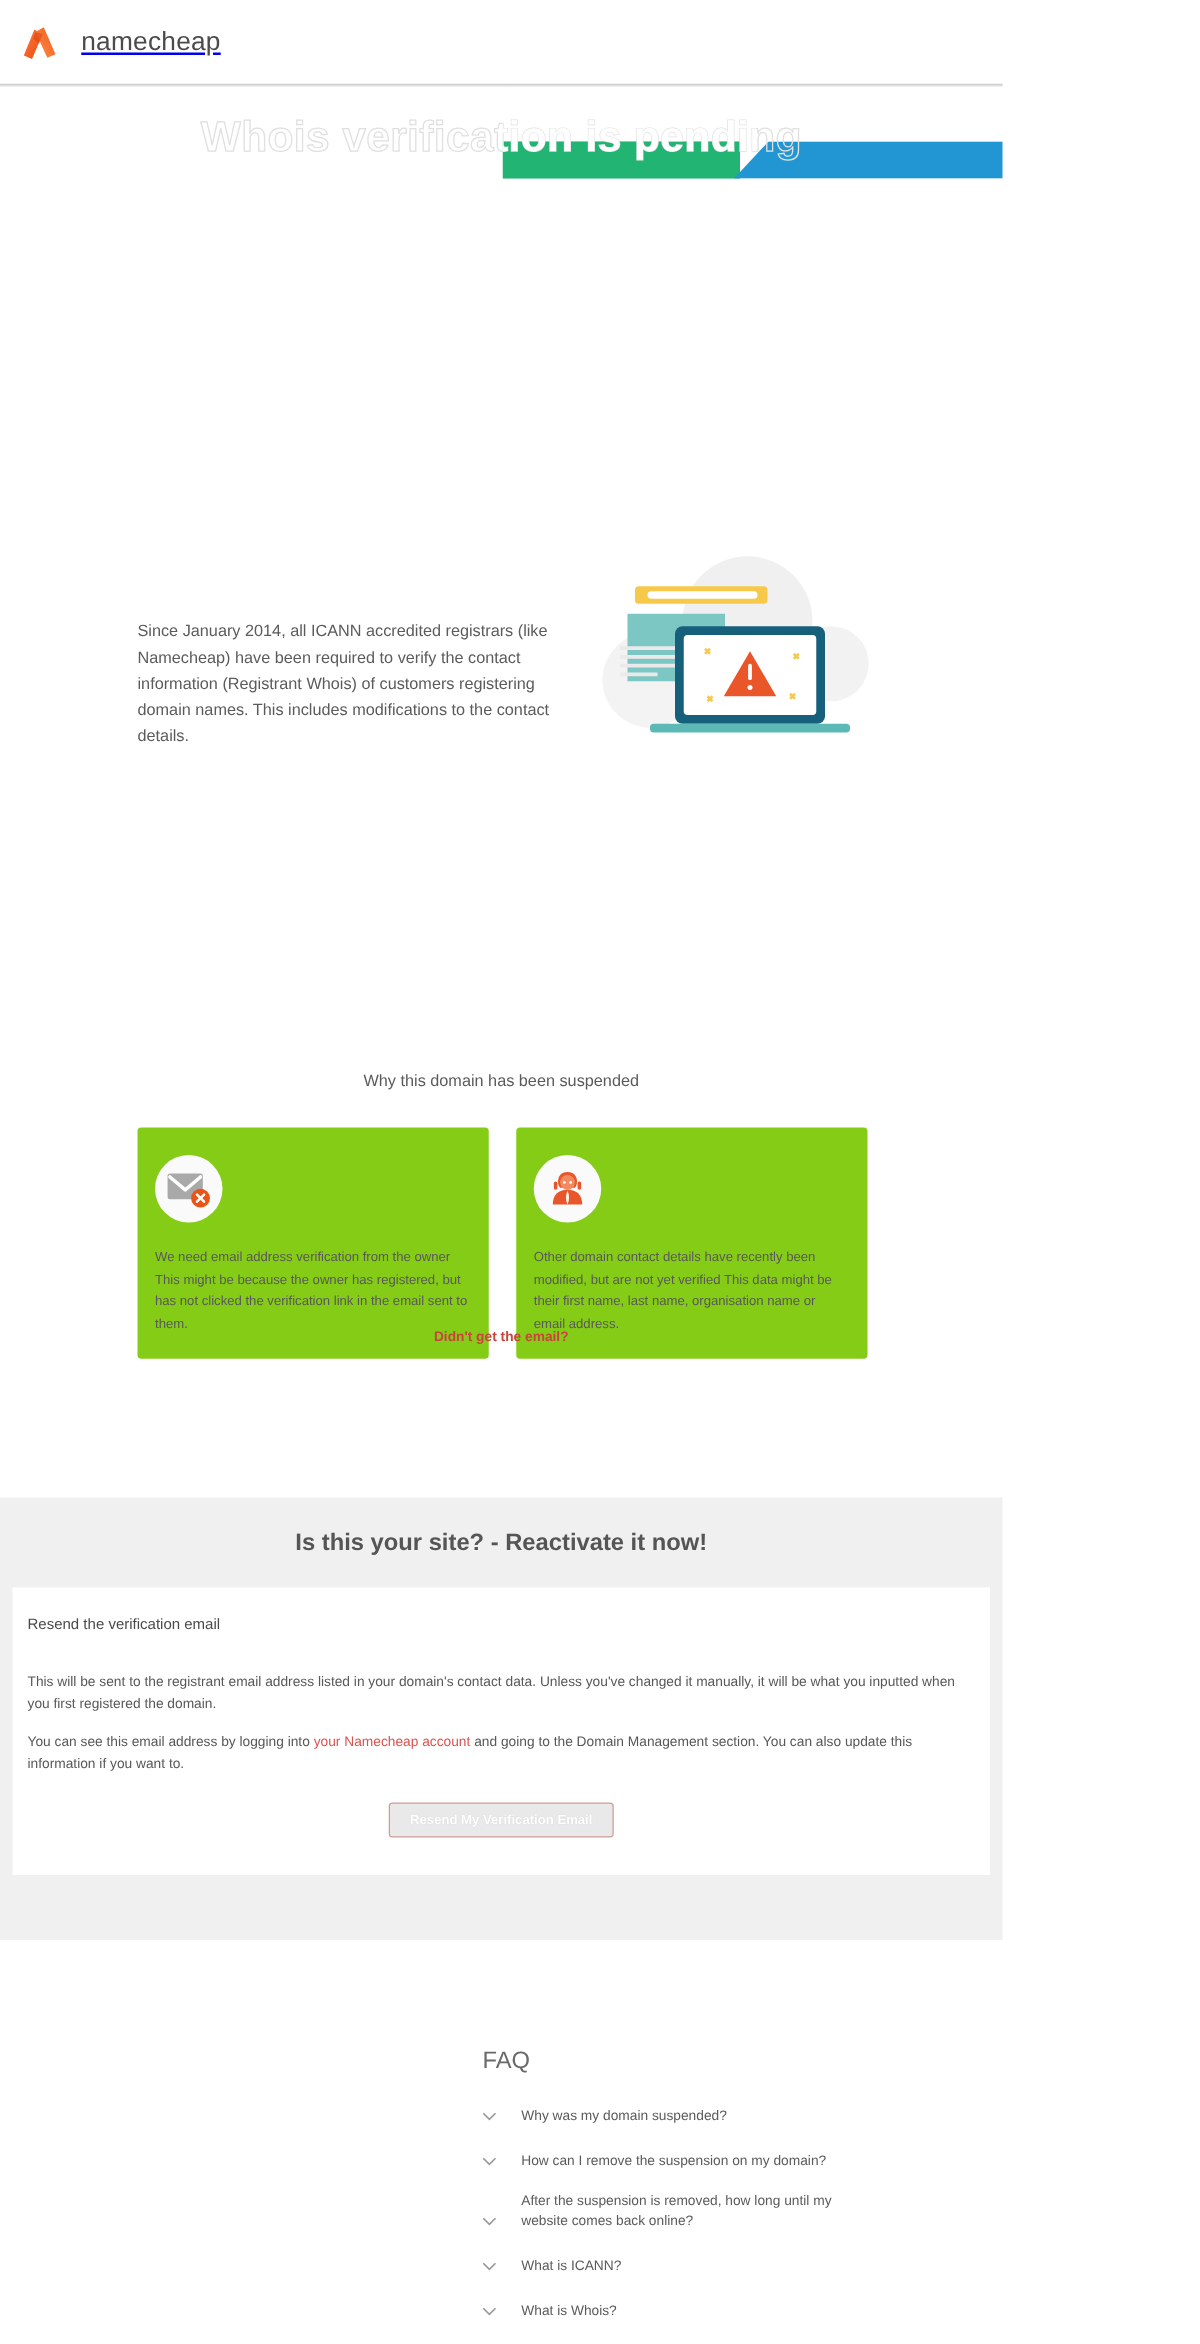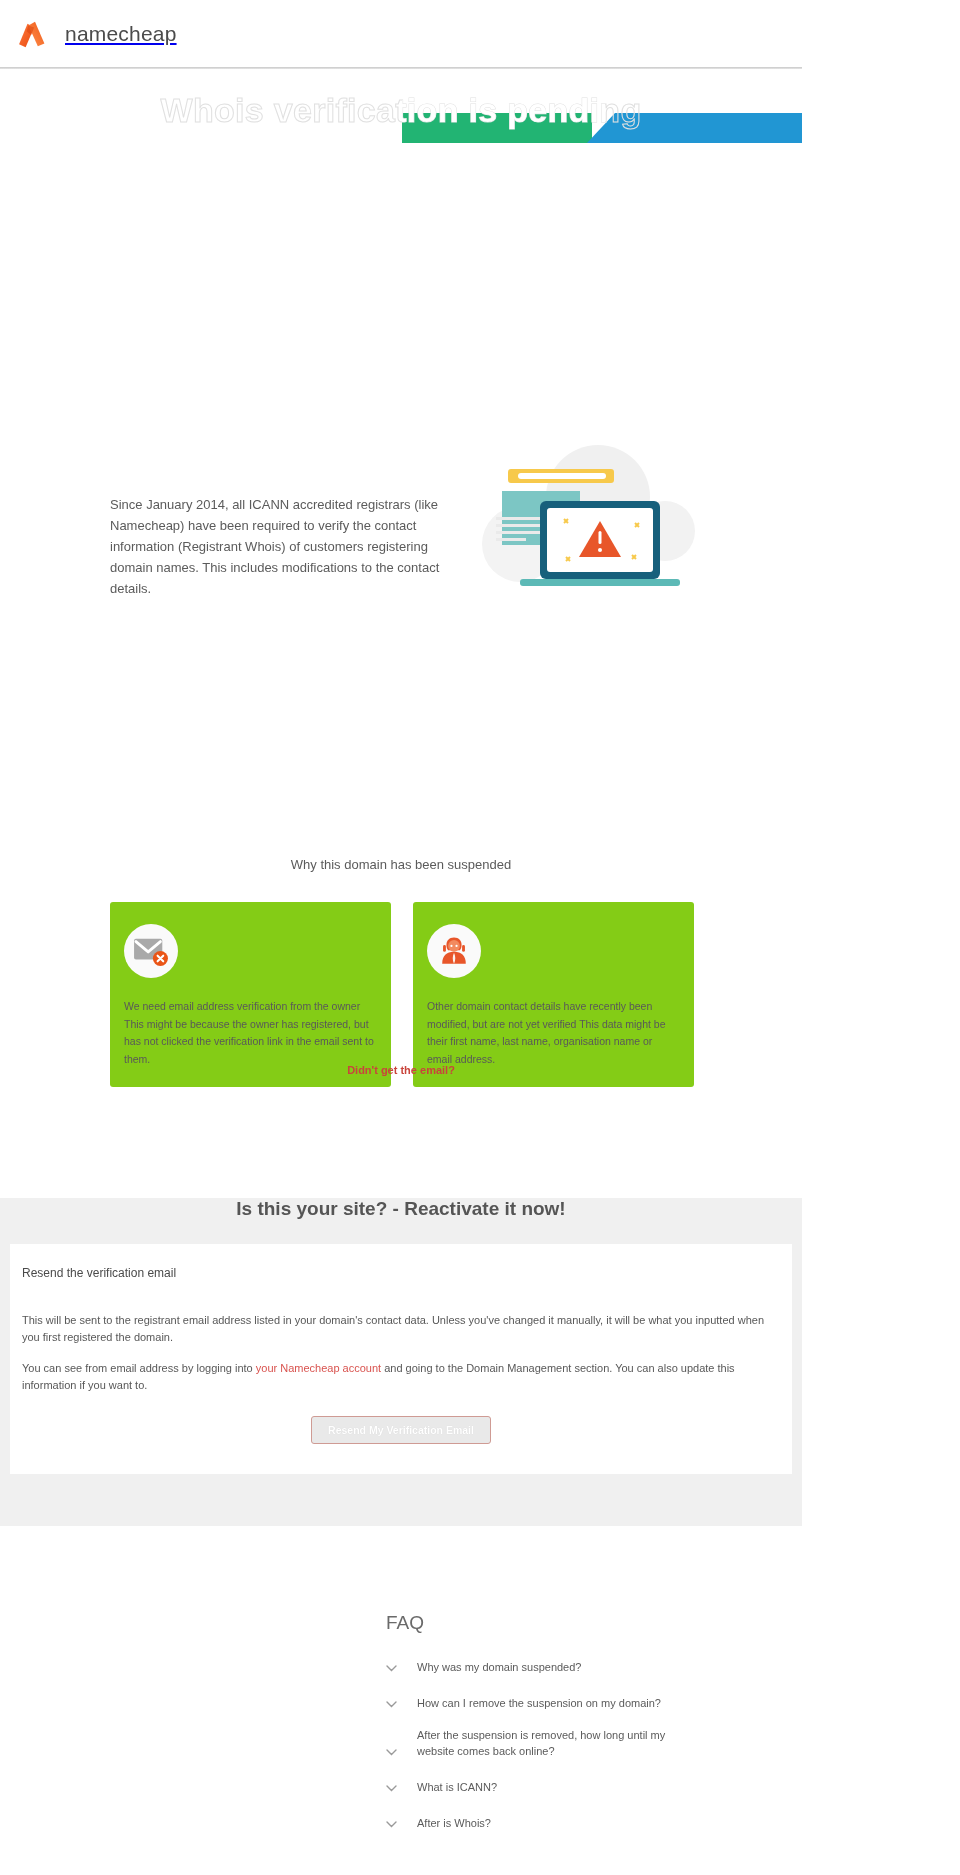--- a/index.html
+++ b/index.html
@@ -137,20 +137,21 @@
     font-size:11px;
     font-weight:bold;
     color:#c9443c;
     text-decoration:none;
   }
 
   
   .reactivate{
     position:relative;
     background:#f0f0f0;
+    padding-top:26px;
     padding-bottom:52px;
     width:802px;
   }
   .reactivate-title{
     text-align:center;
     font-size:19px;
     font-weight:bold;
     color:#555;
     margin-bottom:24px;
   }
@@ -321,21 +322,21 @@
 
     <a class="didnt-link" href="#">Didn't get the email?</a>
   </div>
 
   <div class="reactivate">
     <div class="reactivate-title">Is this your site? - Reactivate it now!</div>
 
     <div class="resend-panel">
       <div class="resend-head">Resend the verification email</div>
       <div class="resend-p">This will be sent to the registrant email address listed in your domain's contact data. Unless you've changed it manually, it will be what you inputted when you first registered the domain.</div>
-      <div class="resend-p"><span>You can see from email address by logging into </span><a href="#">your Namecheap account</a><span> and going to the Domain Management section. You can also update this information if you want to.</span></div>
+      <div class="resend-p"><span>You can see this email address by logging into </span><a href="#">your Namecheap account</a><span> and going to the Domain Management section. You can also update this information if you want to.</span></div>
       <div class="btn-row">
         <button class="resend-btn">Resend My Verification Email</button>
       </div>
     </div>
   </div>
 
   <div class="faq">
     <div class="faq-title">FAQ</div>
     <div class="faq-list">
 
@@ -374,19 +375,19 @@
         </span>
         <span class="faq-label">What is ICANN?</span>
       </div>
 
       <div class="faq-item">
         <span class="faq-chev">
           <svg width="11" height="7" viewBox="0 0 11 7">
               <path d="M1 1 L5.5 5.5 L10 1" stroke="#9a9a9a" stroke-width="1.4" fill="none" stroke-linecap="round"></path>
             </svg>
         </span>
-        <span class="faq-label">After is Whois?</span>
+        <span class="faq-label">What is Whois?</span>
       </div>
 
     </div>
   </div>
 
 </div>
 
 </body></html>

